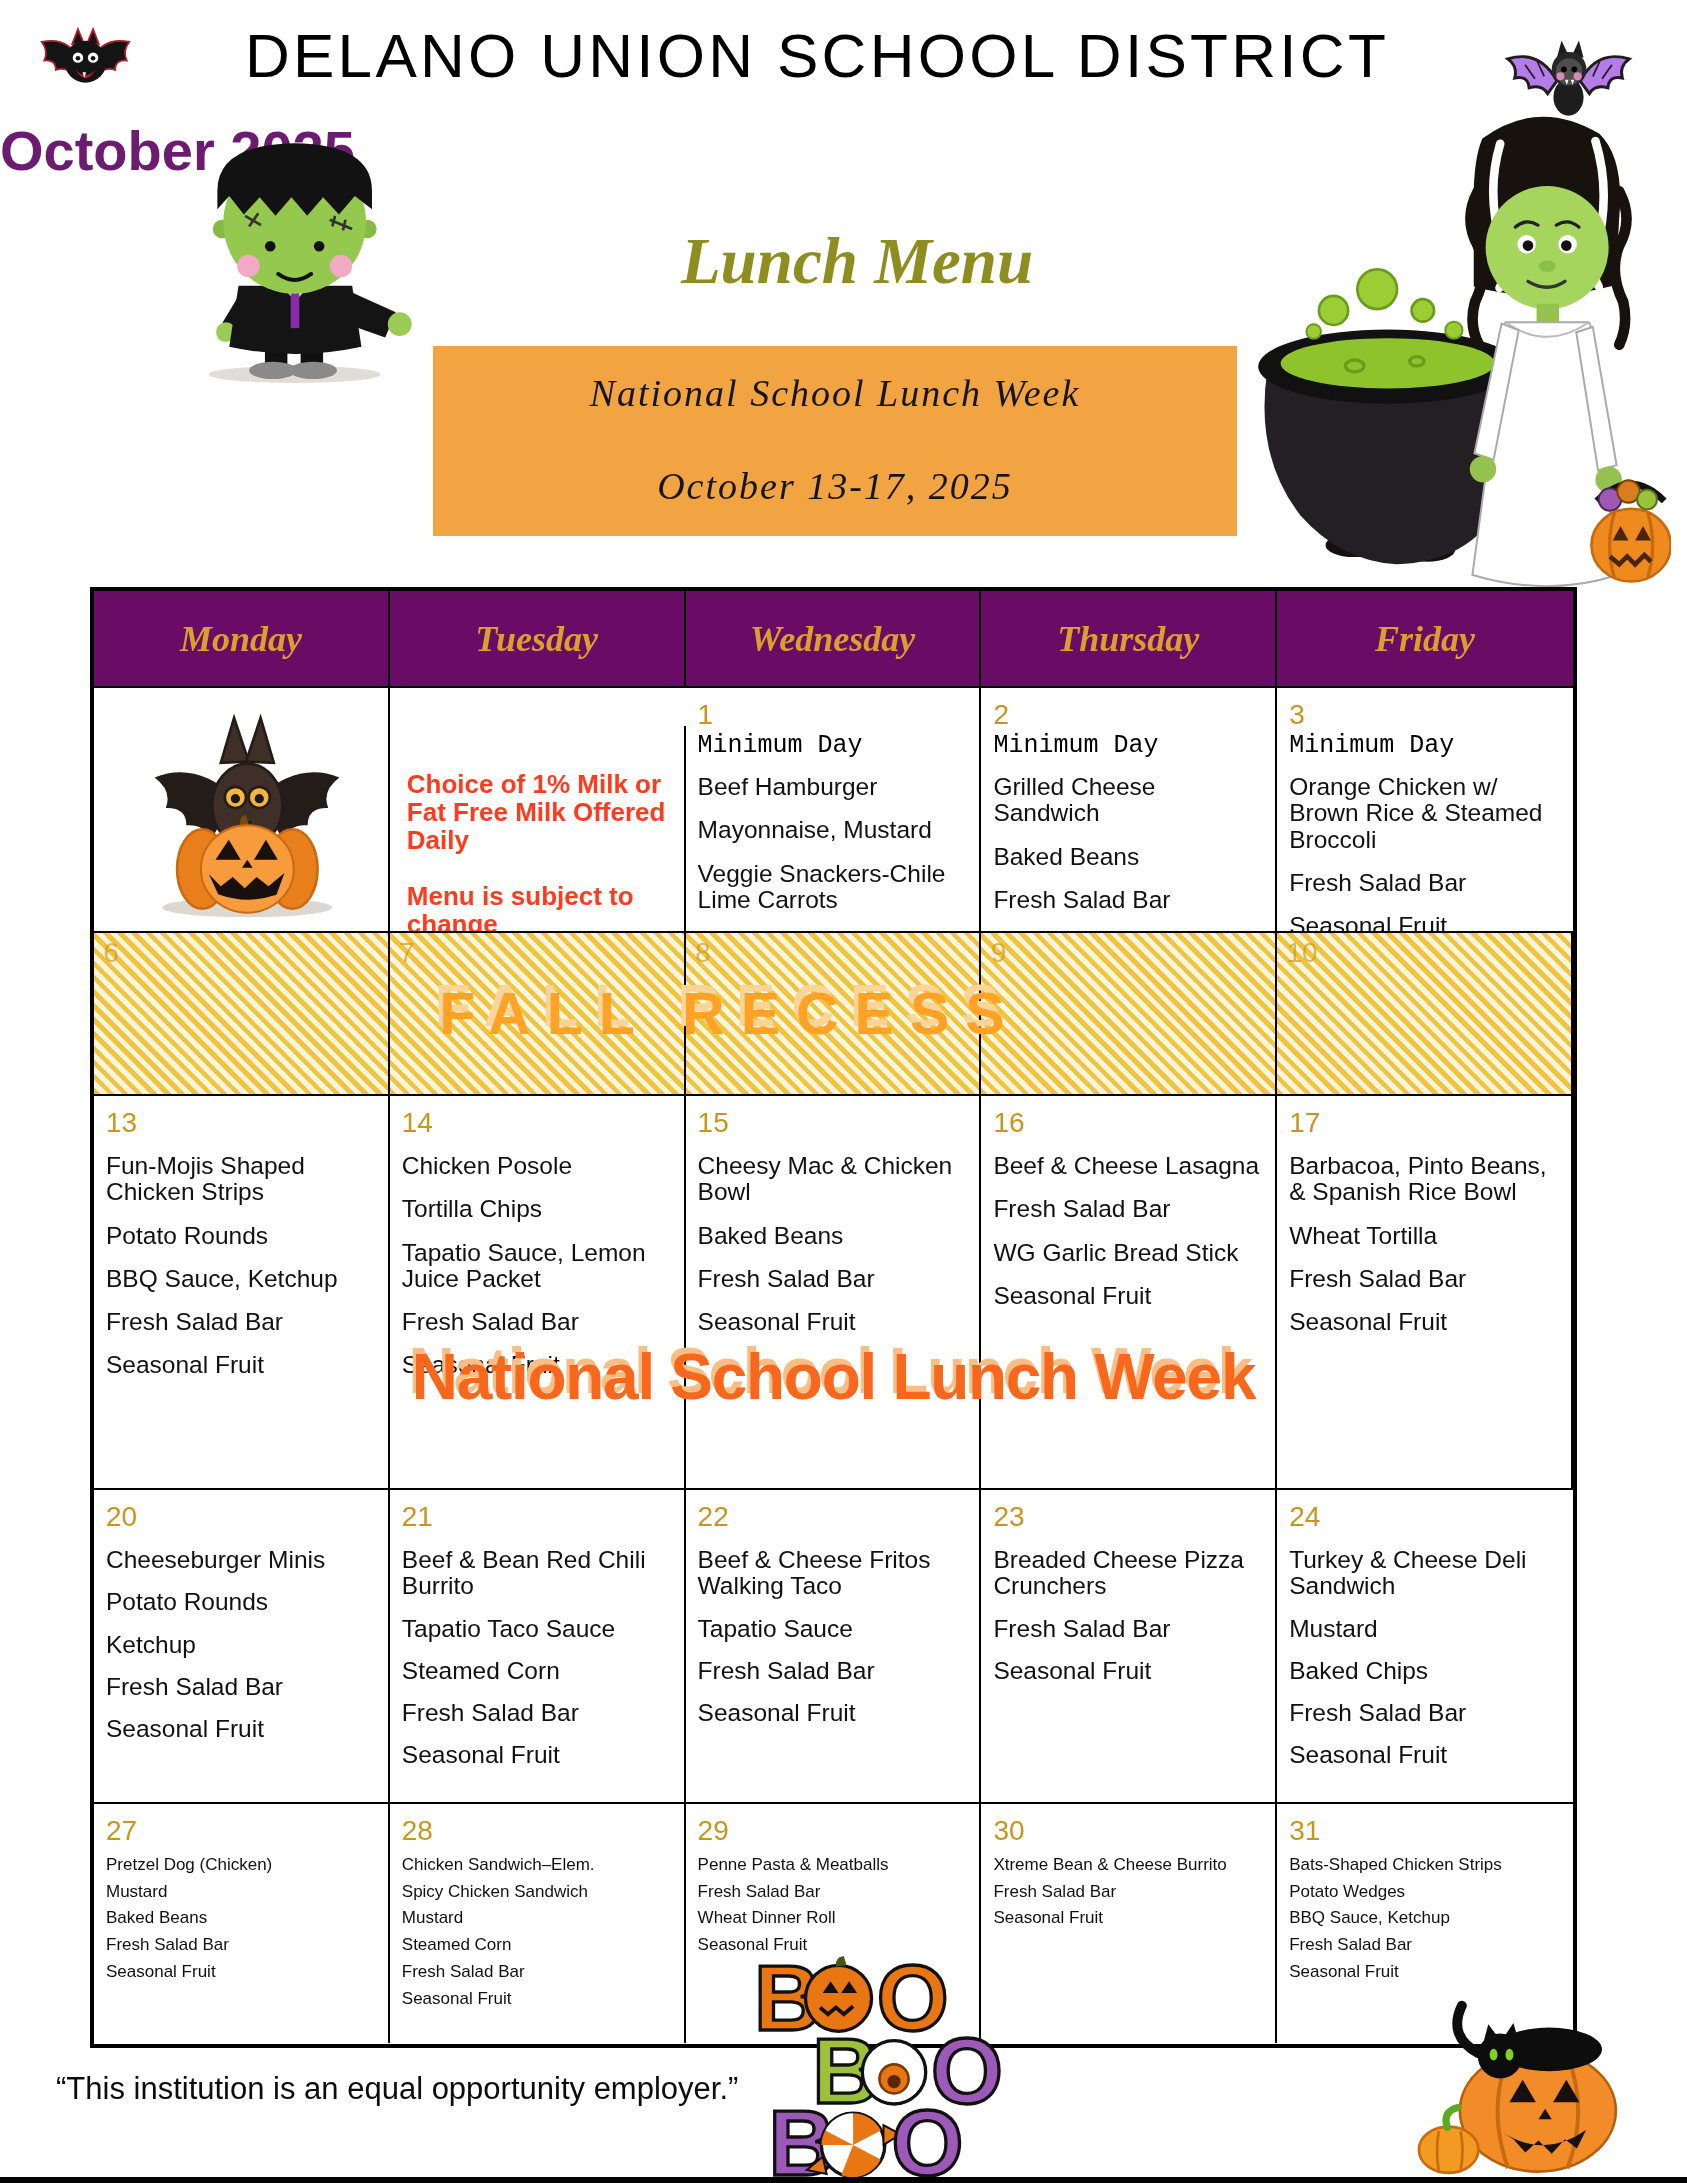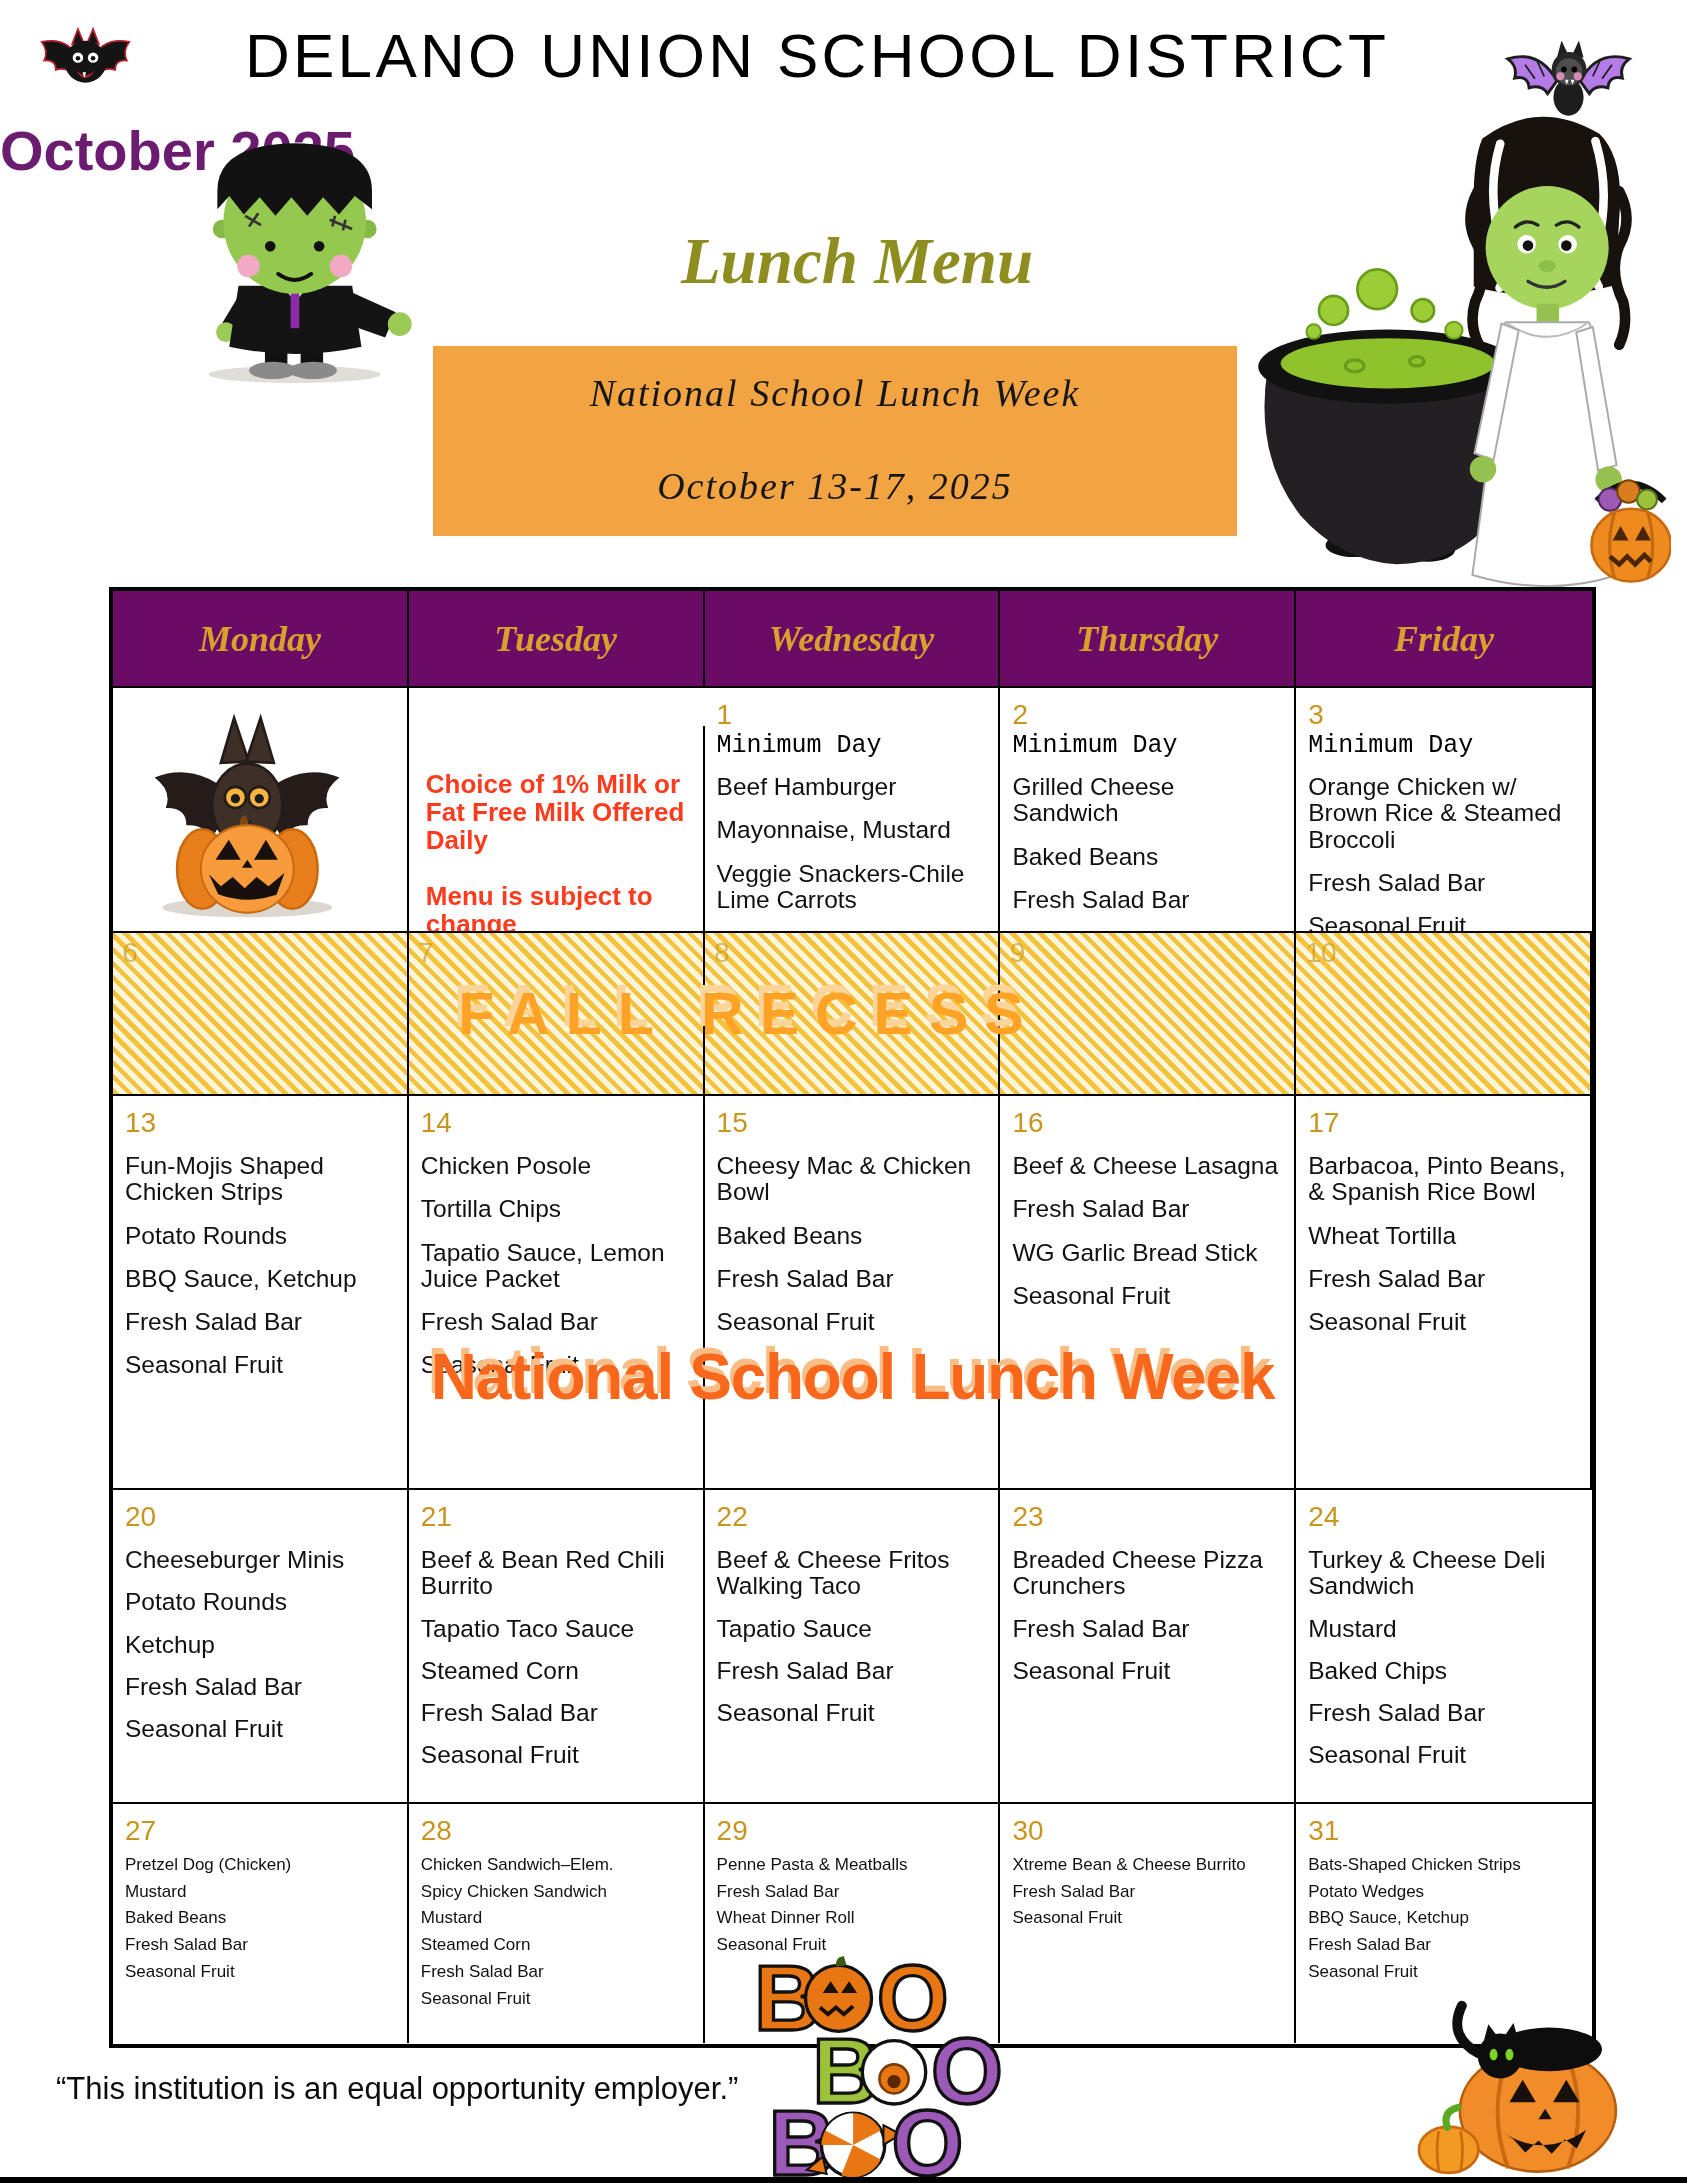--- a/index.html
+++ b/index.html
@@ -17,21 +17,21 @@
     font-family:"Liberation Serif","DejaVu Serif",serif;font-style:italic;font-weight:bold;
     font-size:65px;color:var(--menu-olive);}
   .banner-box{left:433px;top:346px;width:804px;height:190px;background:var(--banner-orange);}
   .banner-line{position:absolute;left:0;width:100%;text-align:center;color:#161616;
     font-family:"Liberation Serif","DejaVu Serif",serif;font-style:italic;
     font-size:38px;letter-spacing:2px;}
   .banner-line.l1{top:25px;}
   .banner-line.l2{top:118px;}
 
   
-  .calendar{left:109px;top:587px;width:1487px;height:1461px;border:4.6px solid #000;
+  .calendar{left:90px;top:587px;width:1487px;height:1461px;border:4.6px solid #000;
     box-sizing:border-box;display:grid;grid-template-rows:95px 245px 163px 394px 314px 241px;background:#fff;}
   .cal-row{display:grid;grid-template-columns:repeat(5,1fr);border-top:2.6px solid #000;position:relative;box-sizing:border-box;}
   .cal-row.header-row{border-top:none;background:var(--header-purple);}
   .day-cell{display:flex;align-items:center;justify-content:center;border-right:2px solid #000;
     font-family:"Liberation Serif","DejaVu Serif",serif;font-style:italic;font-weight:bold;
     font-size:36px;color:var(--day-gold);box-sizing:border-box;}
   .day-cell:last-child{border-right:none;}
   .cell{position:relative;border-right:2px solid #000;box-sizing:border-box;
     padding:8px 10.6px 5.3px 12px;overflow:hidden;background:#fff;}
   .cell:last-child,.recess-cell:last-child{border-right:none;}

